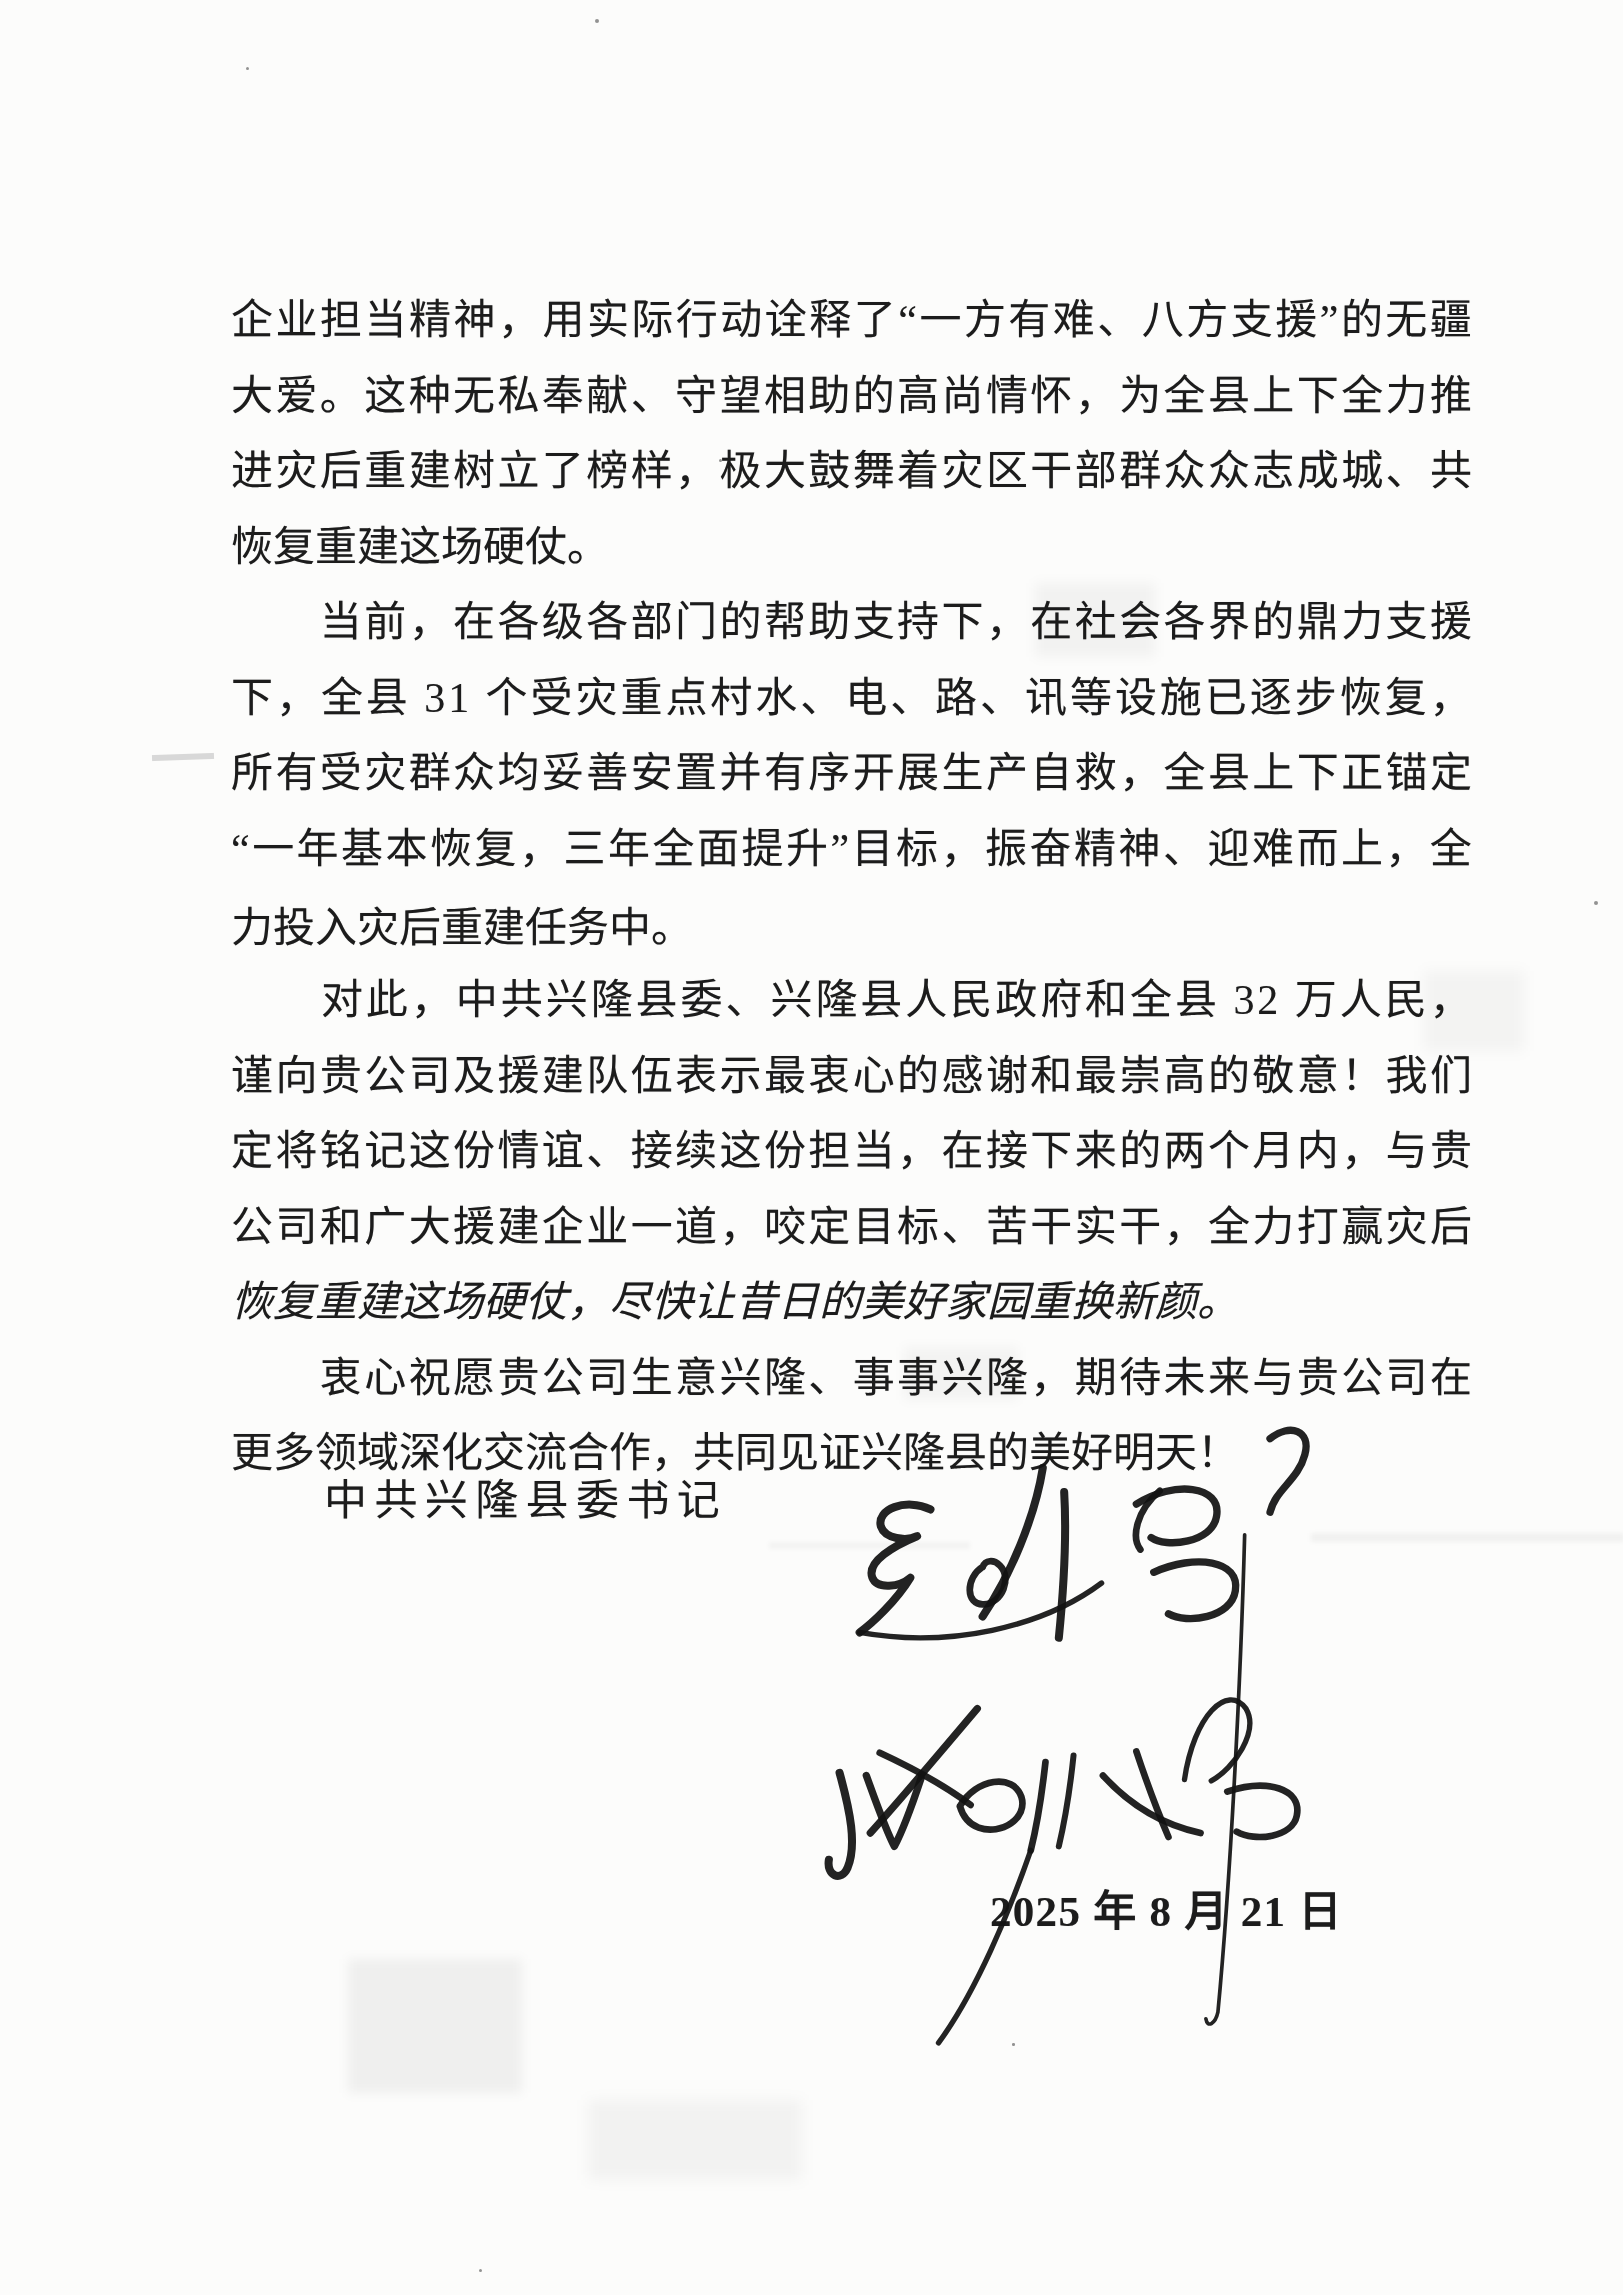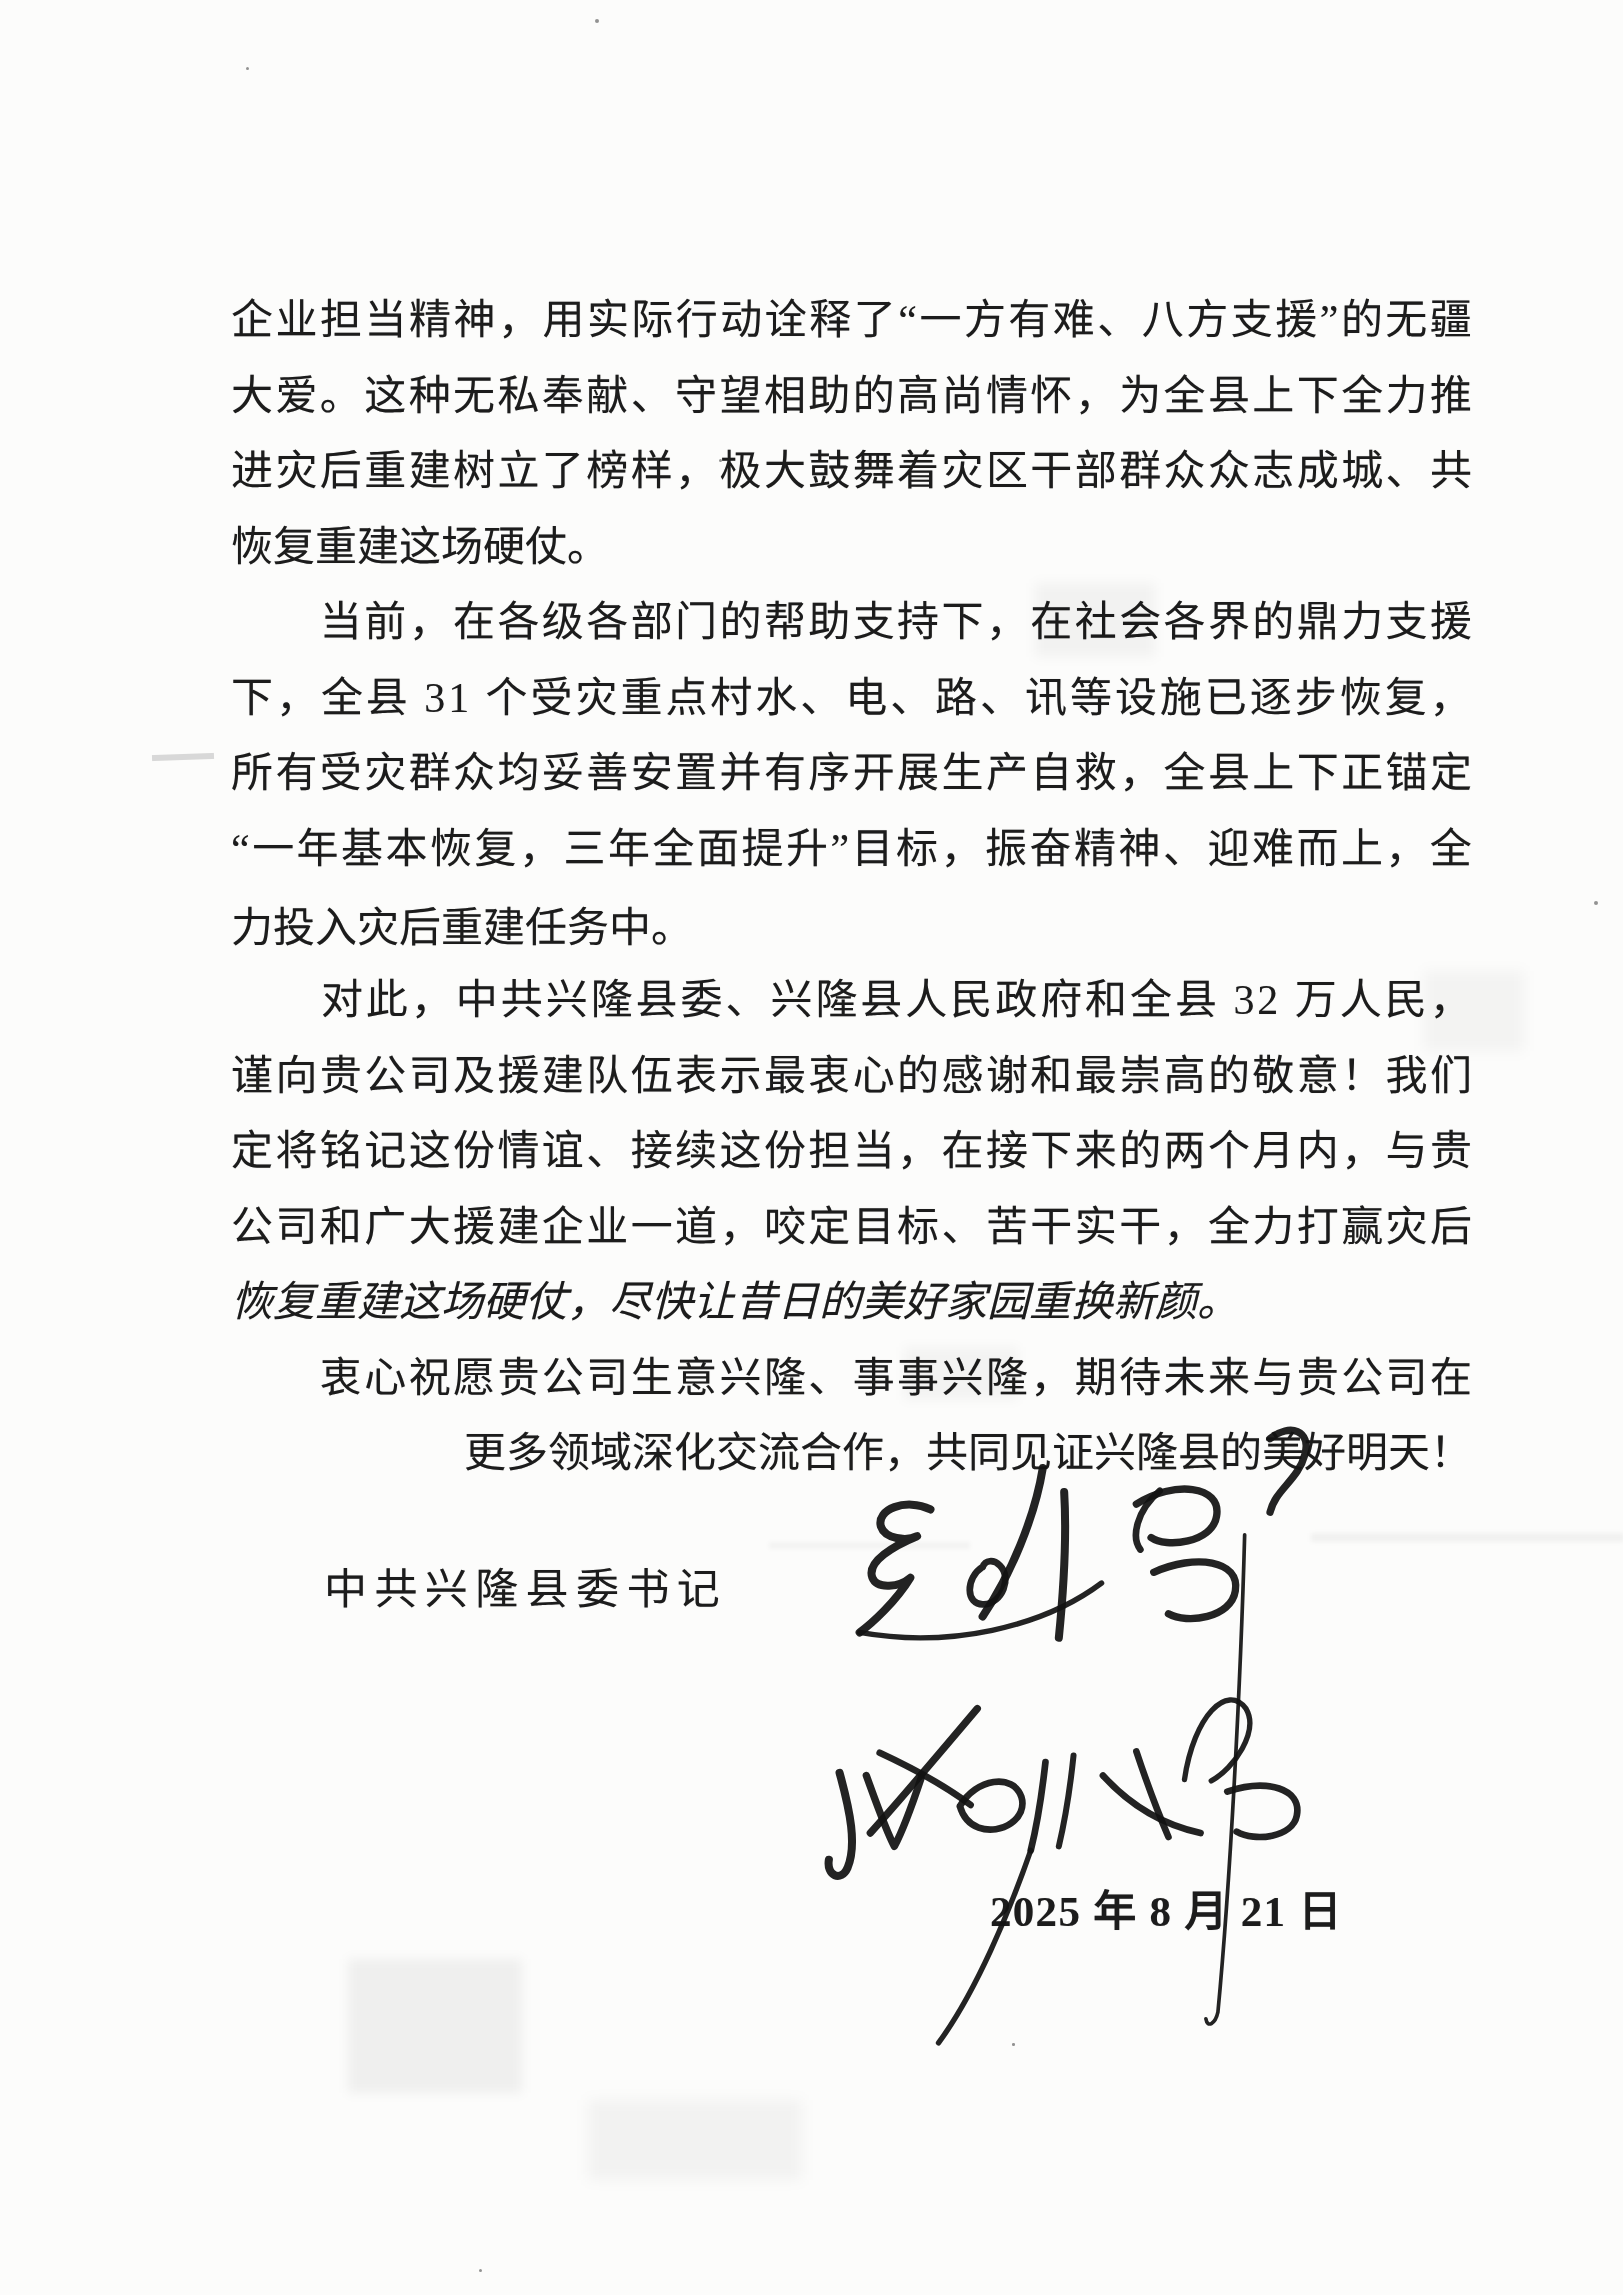--- a/index.html
+++ b/index.html
@@ -21,21 +21,21 @@
     white-space:pre;
     text-shadow:0 0 0.7px rgba(20,20,20,.35);
   }
   .just{display:flex;justify-content:space-between;align-items:baseline;}
   .just span{display:inline-block;}
   
   .signoff-line{
     position:absolute;white-space:pre;font-size:43px;line-height:43px;
     text-shadow:0 0 0.7px rgba(20,20,20,.35);
   }
-  .t1{left:324px;top:1568px;letter-spacing:7.4px;text-align:center;}
+  .t1{left:324px;top:1479px;letter-spacing:7.4px;text-align:center;}
   .t2{left:329px;top:1726px;letter-spacing:0.7px;}
   .dateline{left:990px;top:1890px;font-size:43px;letter-spacing:1.3px;font-weight:bold;}
   
   .sig-layer{position:absolute;left:0;top:0;width:1623px;height:2295px;}
   .sig-layer path{fill:none;stroke:#121212;stroke-linecap:round;stroke-linejoin:round;opacity:.93;}
   
   .ghost{position:absolute;background:rgba(0,0,0,.045);pointer-events:none;}
   .speck{position:absolute;background:rgba(0,0,0,.42);border-radius:50%;pointer-events:none;}
 </style>
 </head>
@@ -52,21 +52,21 @@
       <div class="bodyline just" style="top: 378px;"><span>下</span><span>，</span><span>全</span><span>县</span><span>&nbsp;</span><span>3</span><span>1</span><span>&nbsp;</span><span>个</span><span>受</span><span>灾</span><span>重</span><span>点</span><span>村</span><span>水</span><span>、</span><span>电</span><span>、</span><span>路</span><span>、</span><span>讯</span><span>等</span><span>设</span><span>施</span><span>已</span><span>逐</span><span>步</span><span>恢</span><span>复</span><span>，</span></div>
       <div class="bodyline just" style="top: 453px;"><span>所</span><span>有</span><span>受</span><span>灾</span><span>群</span><span>众</span><span>均</span><span>妥</span><span>善</span><span>安</span><span>置</span><span>并</span><span>有</span><span>序</span><span>开</span><span>展</span><span>生</span><span>产</span><span>自</span><span>救</span><span>，</span><span>全</span><span>县</span><span>上</span><span>下</span><span>正</span><span>锚</span><span>定</span></div>
       <div class="bodyline just" style="top: 529px;"><span>“</span><span>一</span><span>年</span><span>基</span><span>本</span><span>恢</span><span>复</span><span>，</span><span>三</span><span>年</span><span>全</span><span>面</span><span>提</span><span>升</span><span>”</span><span>目</span><span>标</span><span>，</span><span>振</span><span>奋</span><span>精</span><span>神</span><span>、</span><span>迎</span><span>难</span><span>而</span><span>上</span><span>，</span><span>全</span></div>
       <div class="bodyline plain" style="top: 608px;">力投入灾后重建任务中。</div>
       <div class="bodyline just" style="top: 680px;"><span>　</span><span>　</span><span>对</span><span>此</span><span>，</span><span>中</span><span>共</span><span>兴</span><span>隆</span><span>县</span><span>委</span><span>、</span><span>兴</span><span>隆</span><span>县</span><span>人</span><span>民</span><span>政</span><span>府</span><span>和</span><span>全</span><span>县</span><span>&nbsp;</span><span>3</span><span>2</span><span>&nbsp;</span><span>万</span><span>人</span><span>民</span><span>，</span></div>
       <div class="bodyline just" style="top: 756px;"><span>谨</span><span>向</span><span>贵</span><span>公</span><span>司</span><span>及</span><span>援</span><span>建</span><span>队</span><span>伍</span><span>表</span><span>示</span><span>最</span><span>衷</span><span>心</span><span>的</span><span>感</span><span>谢</span><span>和</span><span>最</span><span>崇</span><span>高</span><span>的</span><span>敬</span><span>意</span><span>！</span><span>我</span><span>们</span></div>
       <div class="bodyline just" style="top: 831px;"><span>定</span><span>将</span><span>铭</span><span>记</span><span>这</span><span>份</span><span>情</span><span>谊</span><span>、</span><span>接</span><span>续</span><span>这</span><span>份</span><span>担</span><span>当</span><span>，</span><span>在</span><span>接</span><span>下</span><span>来</span><span>的</span><span>两</span><span>个</span><span>月</span><span>内</span><span>，</span><span>与</span><span>贵</span></div>
       <div class="bodyline just" style="top: 907px;"><span>公</span><span>司</span><span>和</span><span>广</span><span>大</span><span>援</span><span>建</span><span>企</span><span>业</span><span>一</span><span>道</span><span>，</span><span>咬</span><span>定</span><span>目</span><span>标</span><span>、</span><span>苦</span><span>干</span><span>实</span><span>干</span><span>，</span><span>全</span><span>力</span><span>打</span><span>赢</span><span>灾</span><span>后</span></div>
       <div class="bodyline plain" style="top: 982px; font-style: italic;">恢复重建这场硬仗，尽快让昔日的美好家园重换新颜。</div>
       <div class="bodyline just" style="top: 1058px;"><span>　</span><span>　</span><span>衷</span><span>心</span><span>祝</span><span>愿</span><span>贵</span><span>公</span><span>司</span><span>生</span><span>意</span><span>兴</span><span>隆</span><span>、</span><span>事</span><span>事</span><span>兴</span><span>隆</span><span>，</span><span>期</span><span>待</span><span>未</span><span>来</span><span>与</span><span>贵</span><span>公</span><span>司</span><span>在</span></div>
-      <div class="bodyline plain" style="top: 1133px; text-align: right;">更多领域深化交流合作，共同见证兴隆县的美好明天！</div>
+      <div class="bodyline plain" style="top: 1133px;">更多领域深化交流合作，共同见证兴隆县的美好明天！</div>
     </div>
 
   <div class="signoff-line t1">中共兴隆县委书记</div>
 
 
   <div class="signoff-line dateline">2025 年 8 月 21 日</div>
 
   <svg class="sig-layer" viewBox="0 0 2428 3433" aria-hidden="true">
     <g>
       <path stroke-width="12" d="M1392,2258 C1355,2240 1310,2258 1318,2284 C1324,2302 1356,2306 1372,2298 C1338,2312 1296,2336 1305,2360 C1312,2378 1346,2374 1362,2360 C1340,2396 1305,2428 1286,2442"></path>

